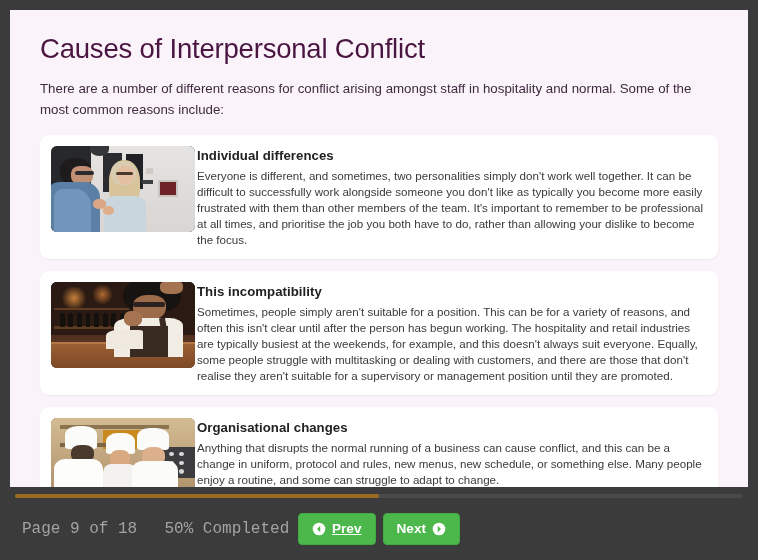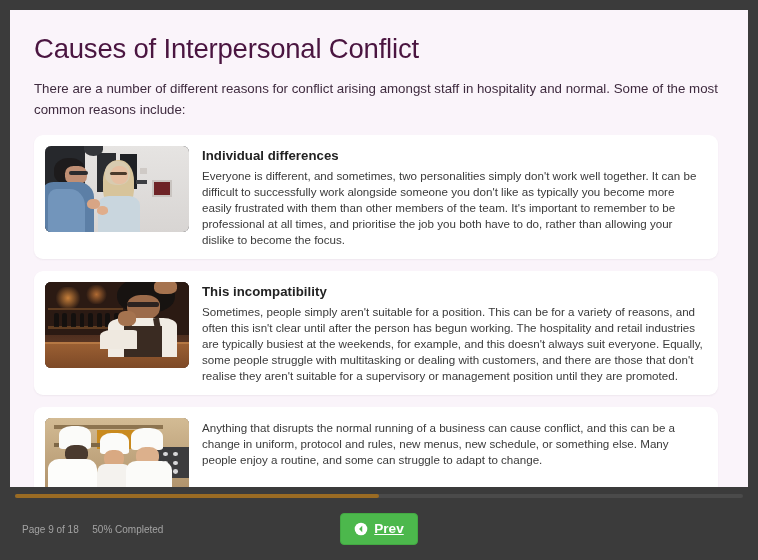--- a/index.html
+++ b/index.html
@@ -28,21 +28,21 @@
     top: 10px;
     width: 738px;
     height: 477px;
     background: #faf4fa;
     overflow: hidden;
   }
 
   .content-scroll {
     position: absolute;
     inset: 0;
-    padding: 22px 30px 14px 24px;
+    padding: 22px 30px 14px 30px;
   }
 
   .page-title {
     font-size: 27.5px;
     font-weight: 400;
     color: #4a1540;
     letter-spacing: -0.2px;
     line-height: 1.25;
     margin-bottom: 13px;
   }
@@ -56,21 +56,21 @@
   }
 
   
   .card-list { display: flex; flex-direction: column; gap: 12px; }
 
   .info-card {
     background: #ffffff;
     border-radius: 9px;
     padding: 11px 14px 11px 11px;
     display: flex;
-    gap: 13px;
+    gap: 2px;
     box-shadow: 0 1px 2px rgba(60,30,60,0.06);
   }
 
   .card-thumb {
     flex: 0 0 auto;
     width: 144px;
     height: 86px;
     border-radius: 6px;
     overflow: hidden;
     position: relative;
@@ -190,23 +190,24 @@
   .nav-inner {
     position: absolute;
     left: 0; right: 0; top: 11px;
     height: 62px;
     display: flex;
     align-items: center;
     padding: 0 18px 0 22px;
   }
 
   .page-status {
-    font-size: 10px;
+    font-size: 16px;
     color: #a3a3a3;
     white-space: nowrap;
+    font-family: Liberation Mono, monospace;
   }
   .page-status .sep { display: inline-block; width: 8px; }
 
   .nav-center {
     position: absolute;
     left: 0; right: 0;
     display: flex;
     justify-content: center;
     gap: 7px;
     pointer-events: none;
@@ -357,20 +358,21 @@
                 <i class="body2"></i>
               <i class="hat1"></i>
                 <i class="head1"></i>
                 <i class="body1"></i>
               <i class="hat3"></i>
                 <i class="head3"></i>
                 <i class="body3"></i>
             </div>
           </div>
           <div class="card-body">
+            <div class="card-title">Organisational changes</div>
             <div class="card-text">Anything that disrupts the normal running of a business can cause conflict, and this can be a change in uniform, protocol and rules, new menus, new schedule, or something else. Many people enjoy a routine, and some can struggle to adapt to change.</div>
           </div>
         </div>
 
       </div>
     </div>
   </div>
 
   <div class="nav-bar">
 
@@ -391,19 +393,28 @@
         <button class="btn-green prev">
           <span class="icn">
             <svg width="14" height="14" viewBox="0 0 16 16">
               <circle cx="8" cy="8" r="7.2" fill="#ffffff"></circle>
               <path d="M9.4 4.4 L5.8 8 L9.4 11.6 Z" fill="#4cb84c"></path>
             </svg>
           </span>
           <span class="lbl">Prev</span>
         </button>
 
+        <button class="btn-green next">
+          <span class="lbl">Next</span>
+          <span class="icn">
+            <svg width="14" height="14" viewBox="0 0 16 16">
+              <circle cx="8" cy="8" r="7.2" fill="#ffffff"></circle>
+              <path d="M6.6 4.4 L10.2 8 L6.6 11.6 Z" fill="#4cb84c"></path>
+            </svg>
+          </span>
+        </button>
 
       </div>
 
     </div>
   </div>
 
 </div>
 
 </body></html>

